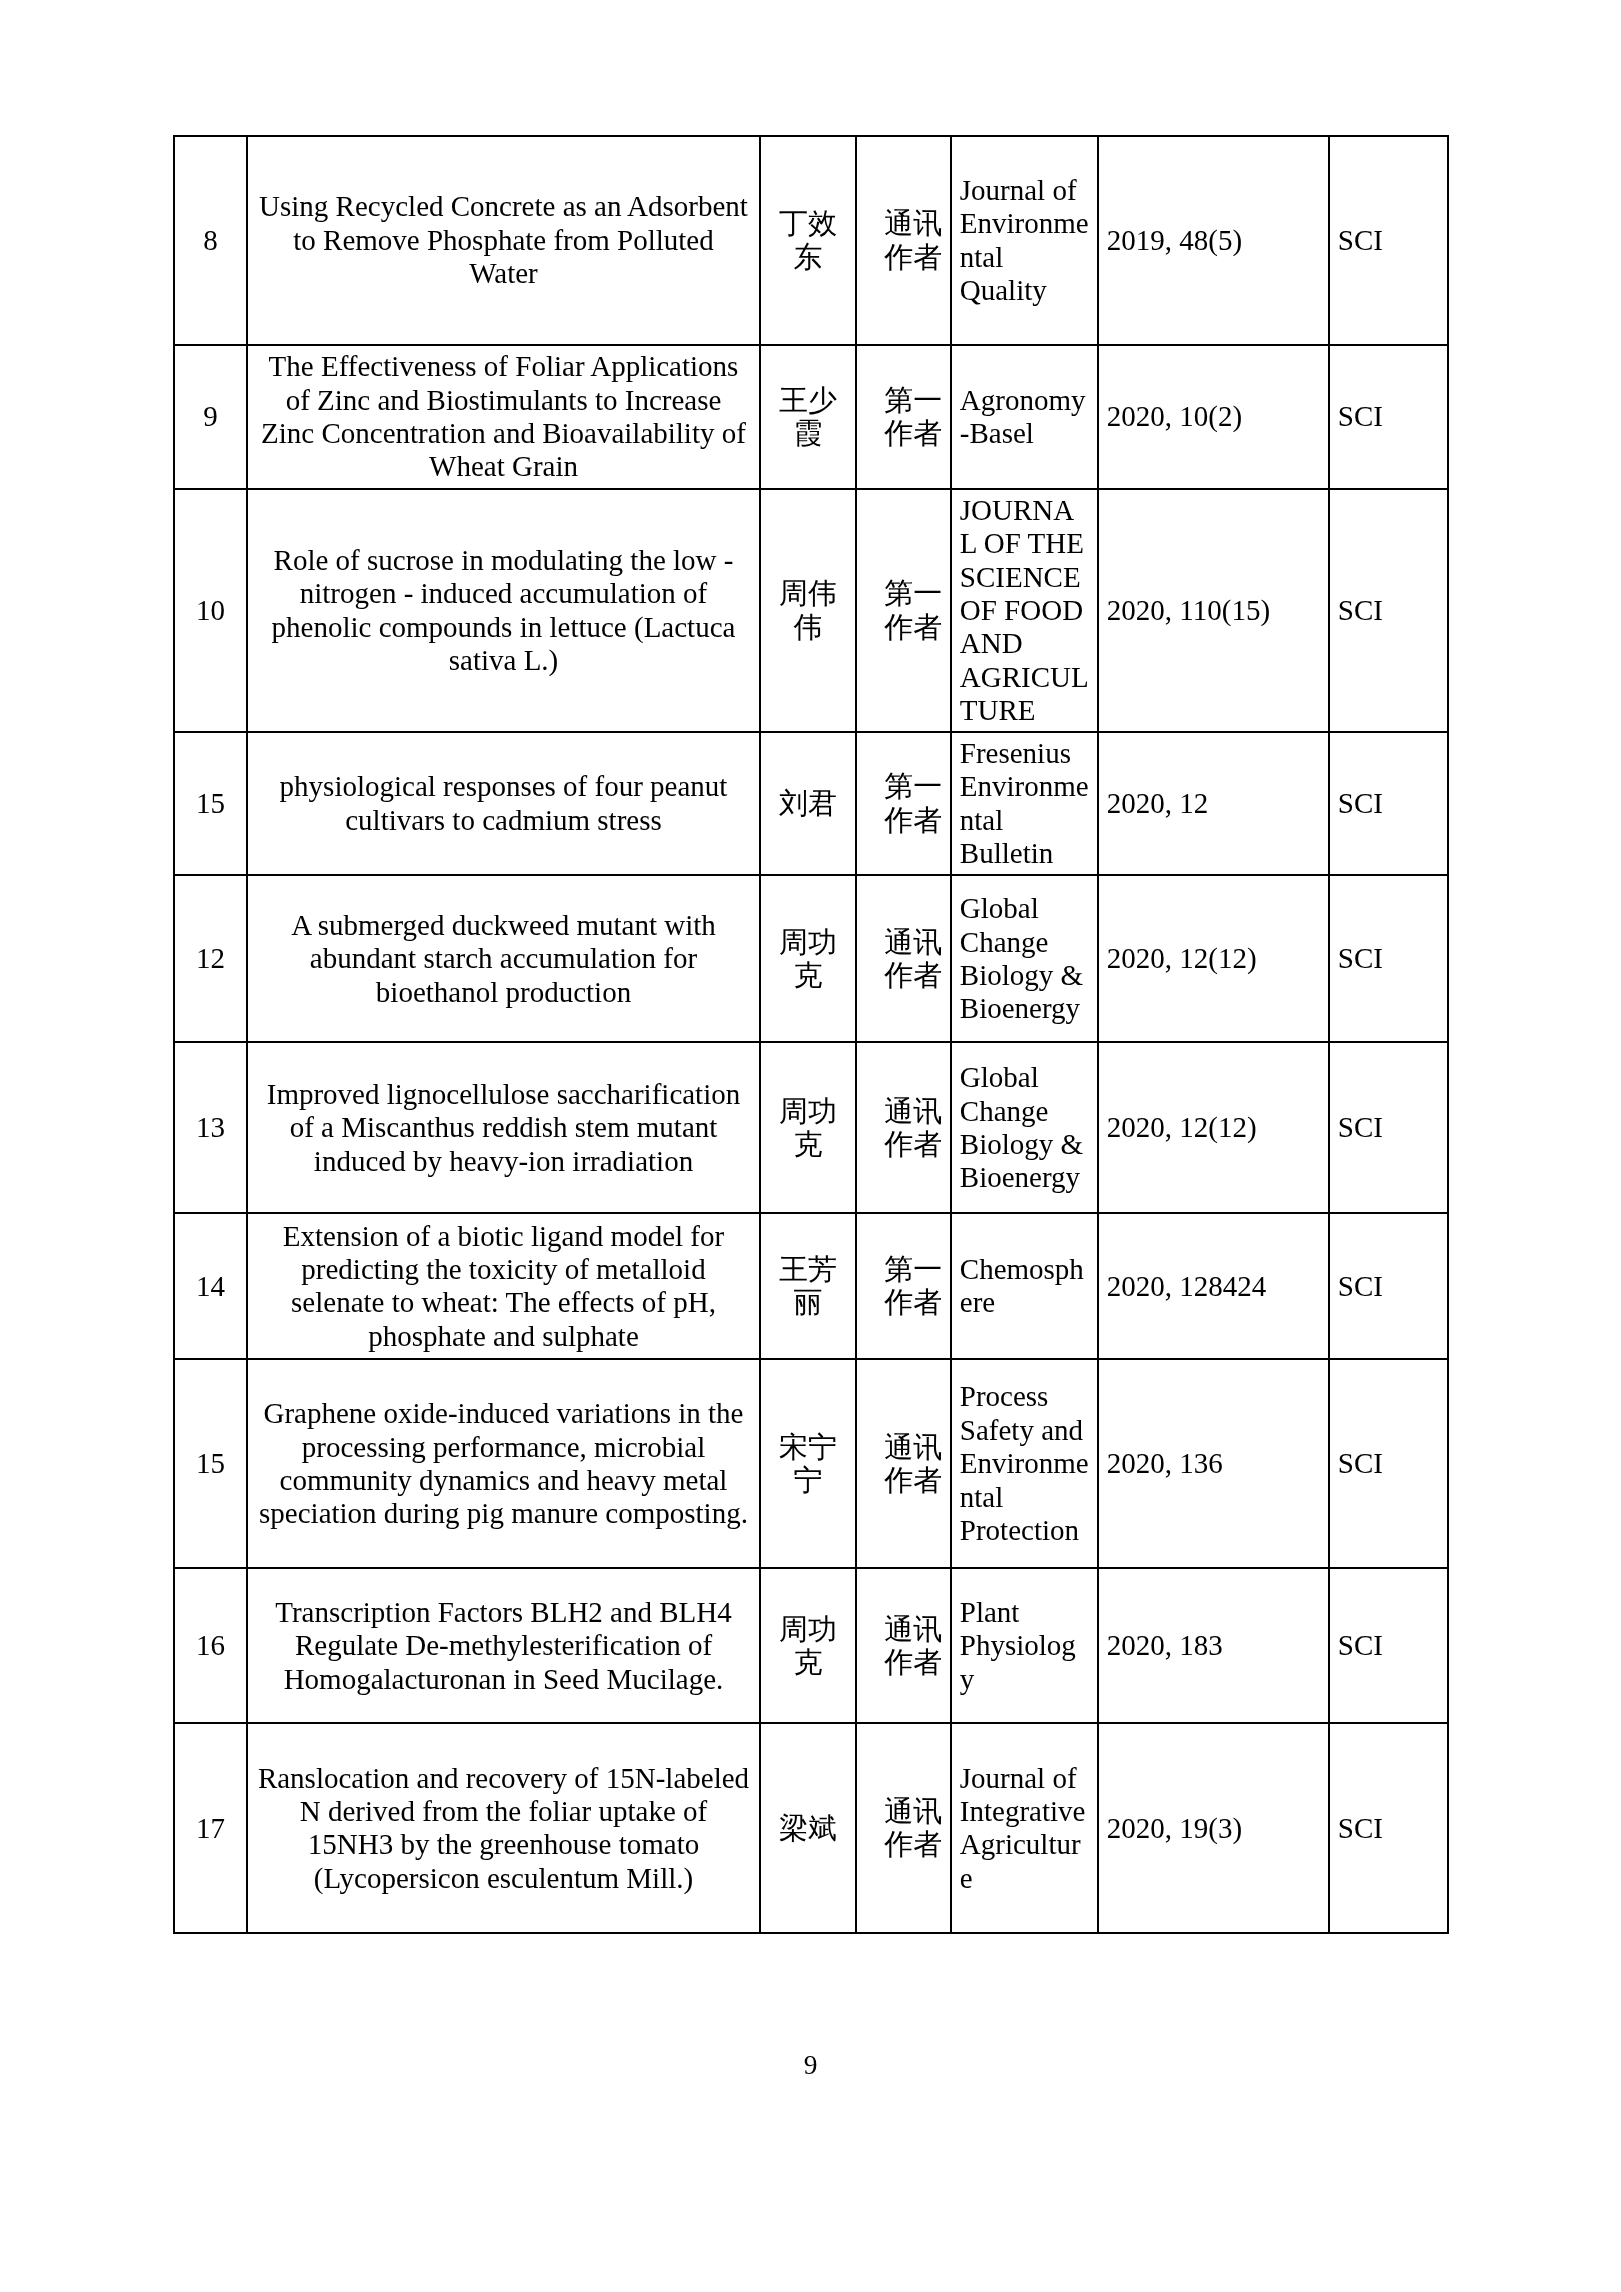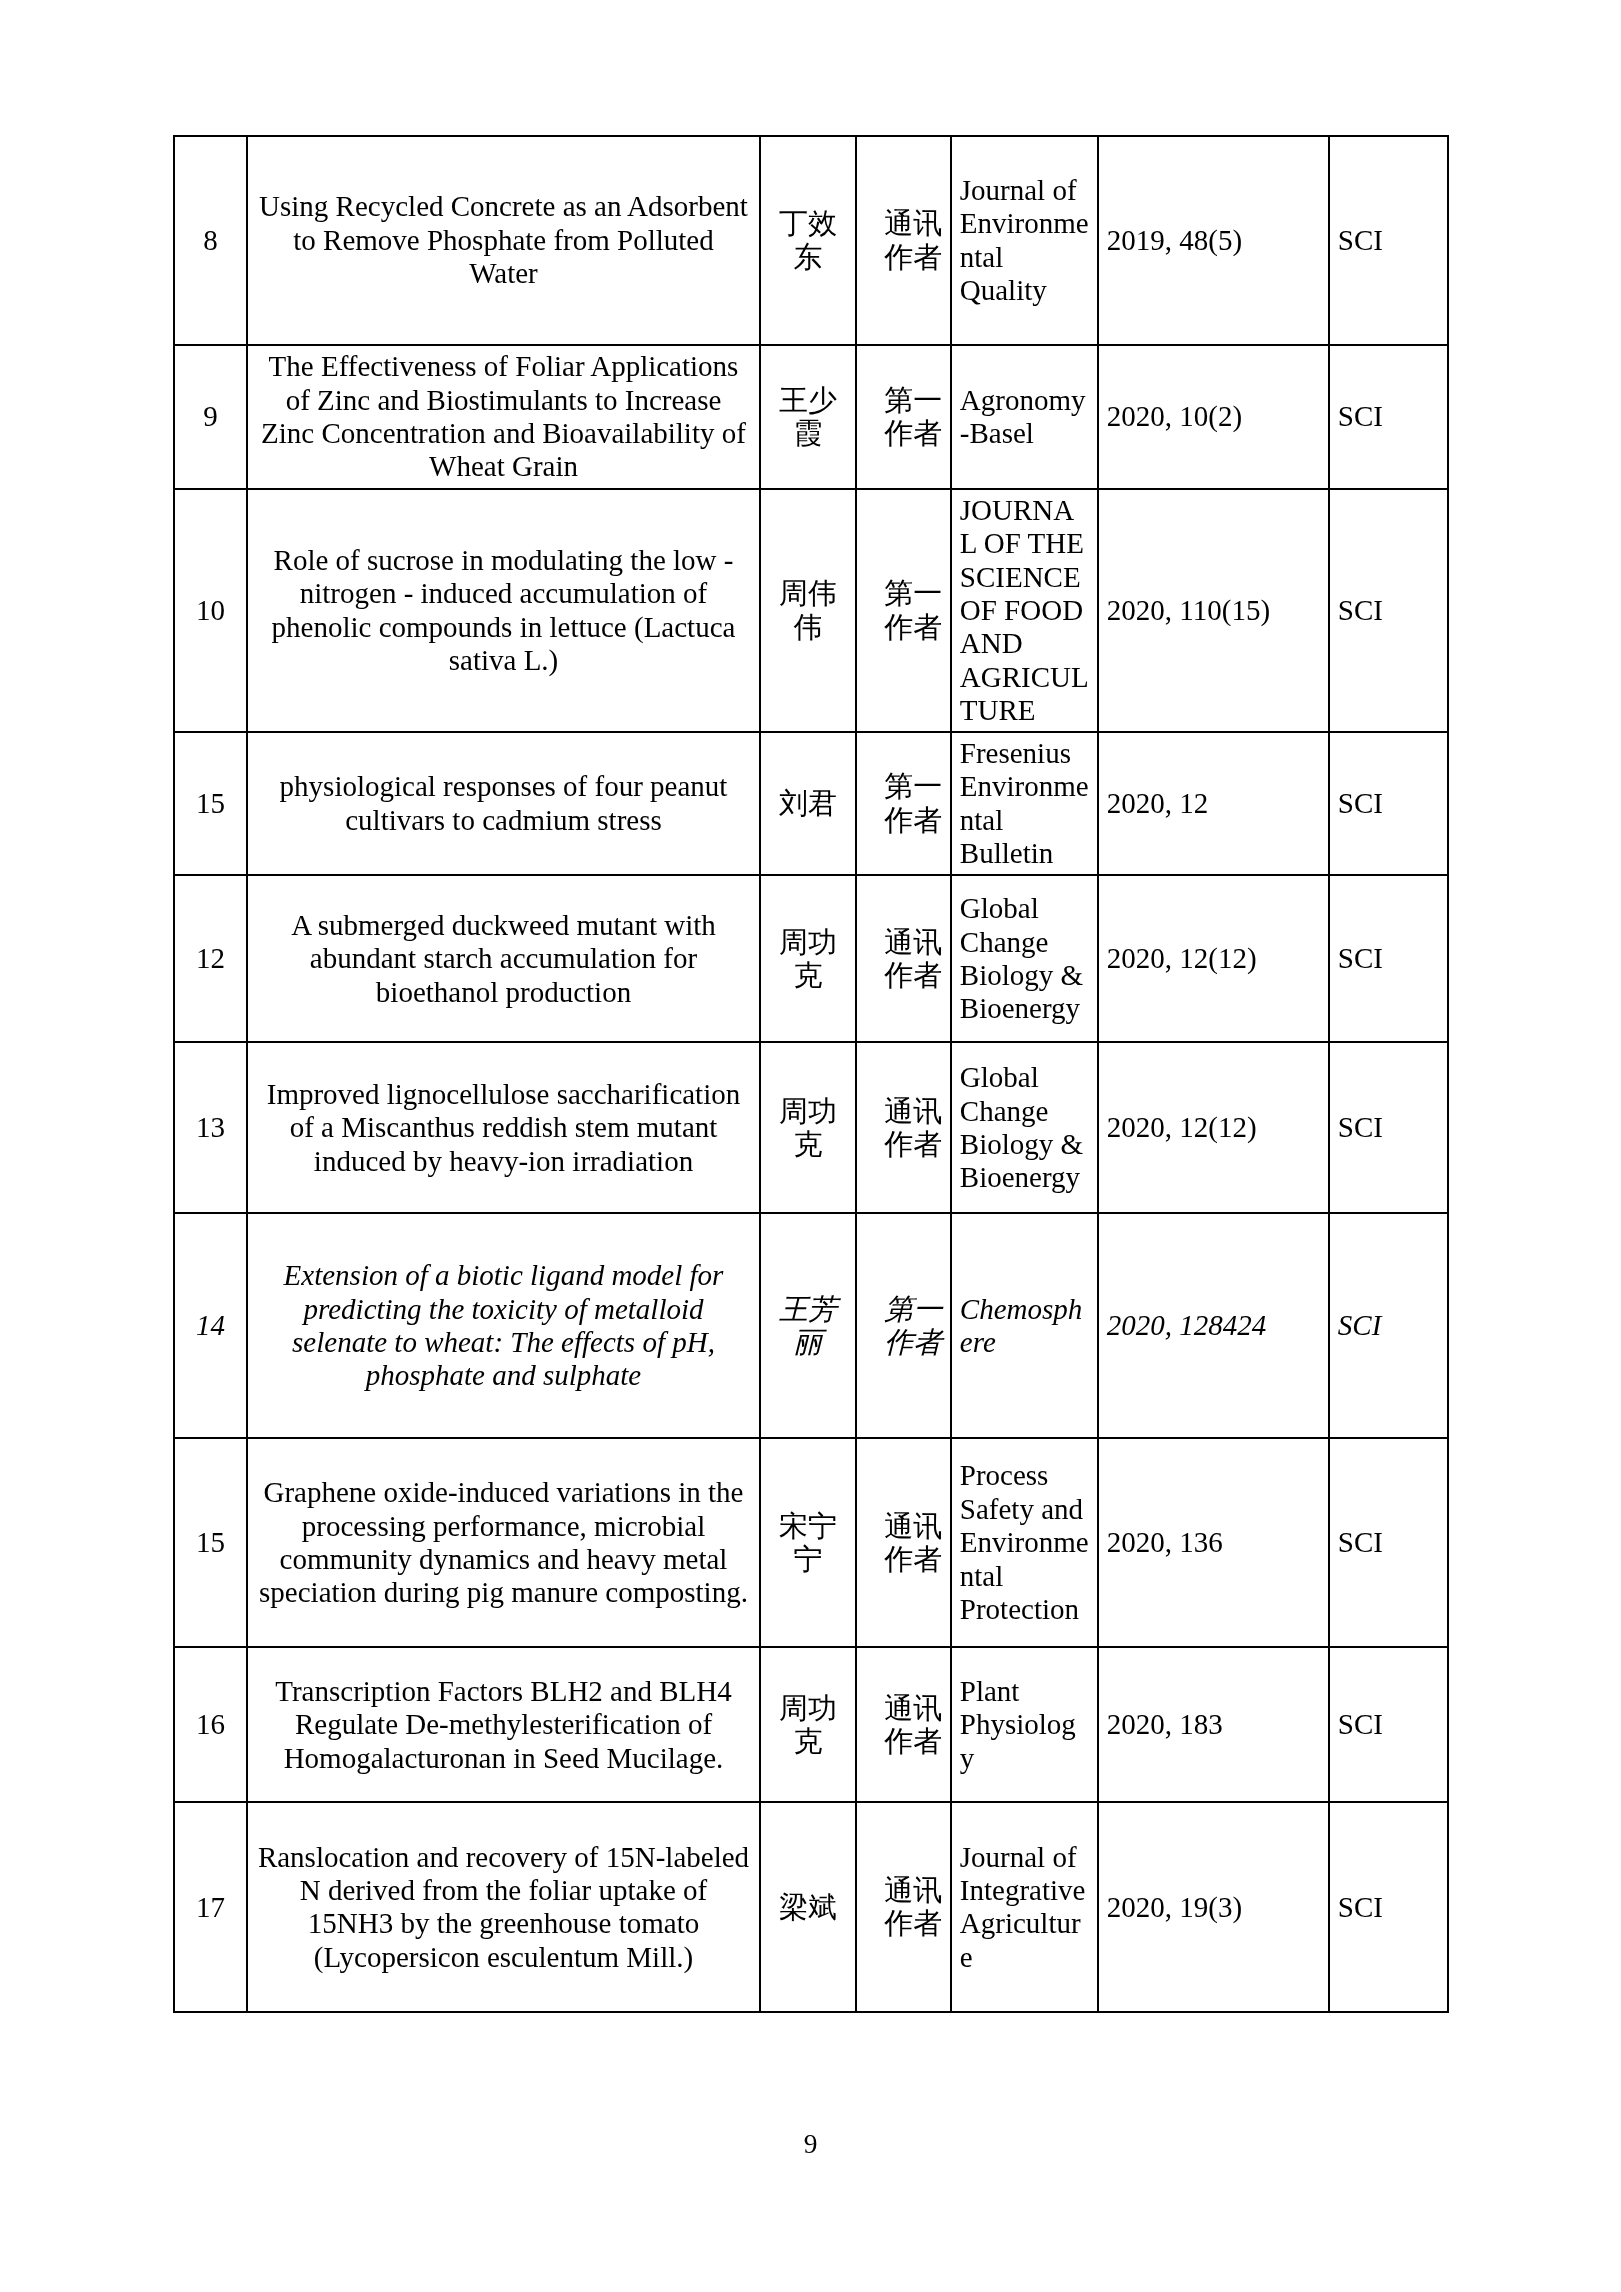--- a/index.html
+++ b/index.html
@@ -46,21 +46,21 @@
                    overflow-wrap: break-word; word-wrap: break-word; }
   td.col-volume  { width: 231px; text-align: left; padding-left: 11.8px; white-space: nowrap; margin-left: 40px; }
   td.col-index   { width: 119px; text-align: left; padding-left: 13.7px; margin-left: 44px; }
   
   tr.pub-row:nth-of-type(1)  td { height: 209px; }
   tr.pub-row:nth-of-type(2)  td { height: 144px; }
   tr.pub-row:nth-of-type(3)  td { height: 231px; }
   tr.pub-row:nth-of-type(4)  td { height: 136px; }
   tr.pub-row:nth-of-type(5)  td { height: 167px; }
   tr.pub-row:nth-of-type(6)  td { height: 171px; }
-  tr.pub-row:nth-of-type(7)  td { height: 225px; font-style: italic; }
+  tr.pub-row:nth-of-type(7)  td { height: 146px; }
   tr.pub-row:nth-of-type(8)  td { height: 209px; }
   tr.pub-row:nth-of-type(9)  td { height: 155px; }
   tr.pub-row:nth-of-type(10) td { height: 210px; }
   .page-number {
     margin-top: 116px;
     text-align: center;
     font-size: 27.4px;
     color: #000;
   }
 </style>

